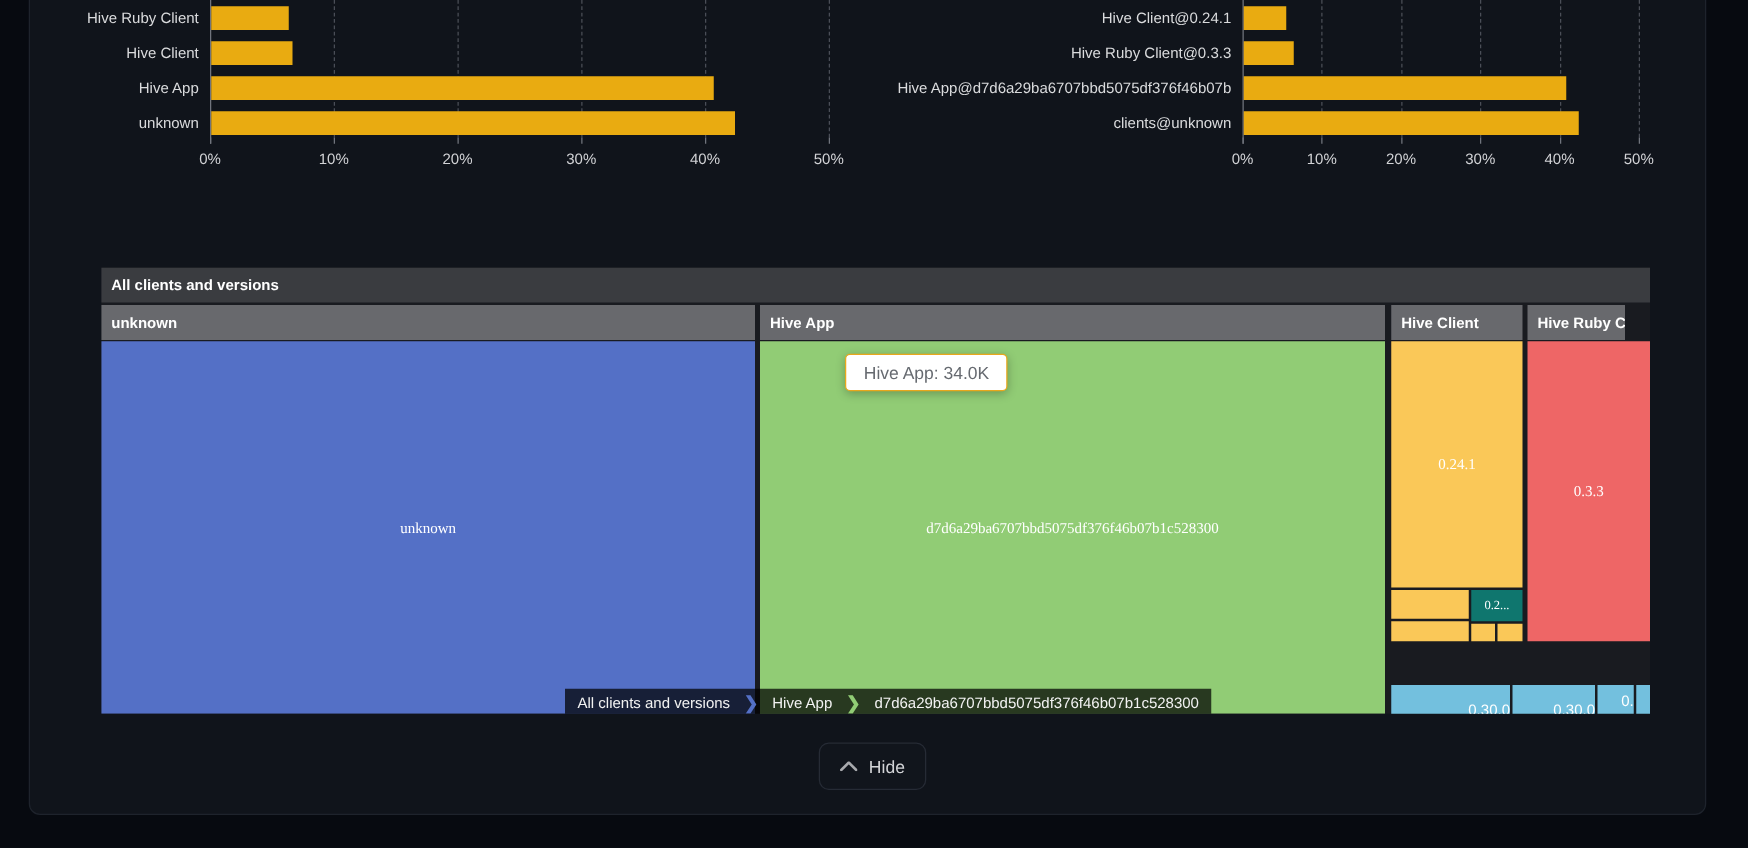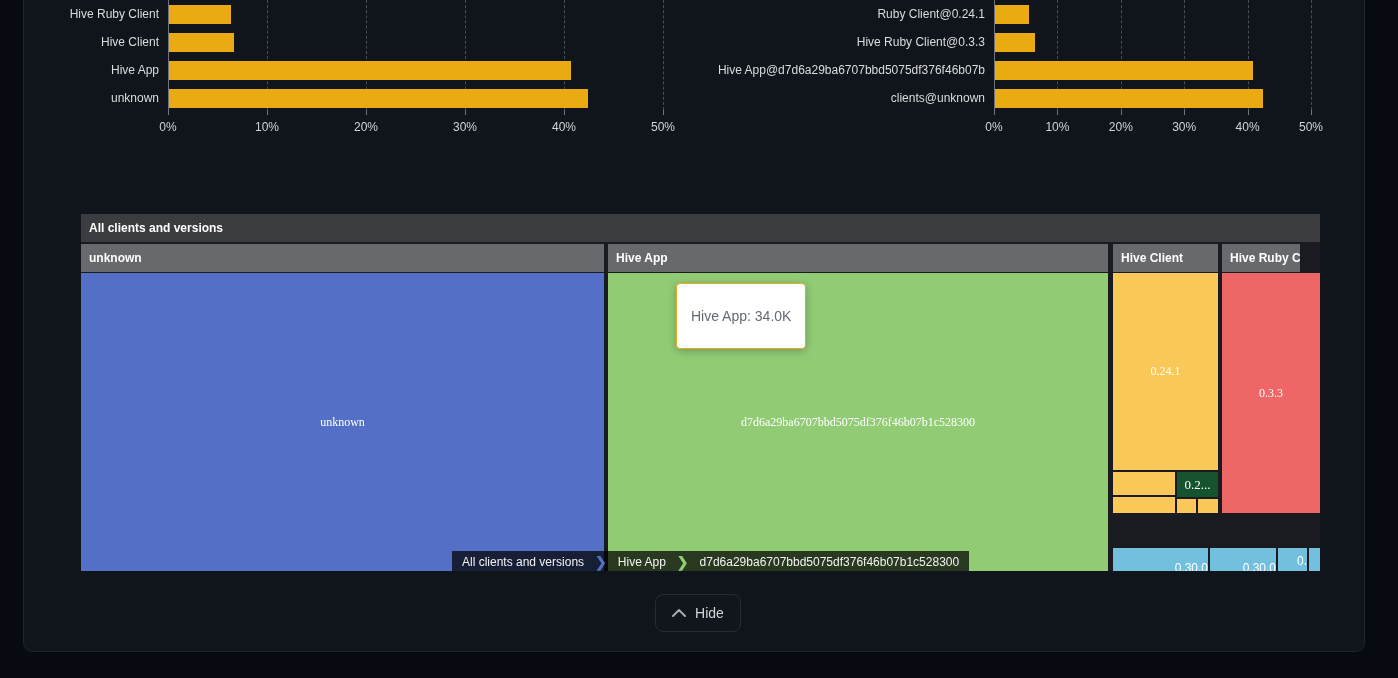--- a/index.html
+++ b/index.html
@@ -27,21 +27,21 @@
                    white-space:nowrap; overflow:hidden; }
   .tm-cell { position:absolute; color:#fff; font-size:12px; }
   .tm-center { display:flex; align-items:center; justify-content:center;font-family:Liberation Serif, serif; }
   .tm-label-abs { position:absolute; left:0; width:100%; text-align:right; color:#fff; font-size:12px; }
   .crumbs { position:absolute; left:371px; top:337px; height:22px; display:inline-flex;
             align-items:center; background:rgba(0,0,0,0.72); color:#f2f2f2; font-size:12px; }
   .crumb-seg { padding:0 10px; line-height:22px; white-space:nowrap; }
   .crumb-sep { font-size:14px; font-weight:bold; line-height:22px; padding:0 1px; }
   
   .tooltip { position:absolute; left:676px; top:283px; background:#ffffff;
-             border:1px solid #e9a71c; border-radius:4px; padding:24px 14px;
+             border:1px solid #e9a71c; border-radius:4px; padding:6px 14px;
              font-size:14px; color:#666a70; box-shadow:0 2px 8px rgba(0,0,0,0.25);
              white-space:nowrap; z-index:50; }
   
   .hide-btn { position:absolute; left:655px; top:594px; width:86px; height:38px;
               display:flex; align-items:center; justify-content:center; gap:9px;
               background:#11151c; border:1px solid #262b35; border-radius:8px;
               color:#d3d4d7; font-size:14px; cursor:pointer; font-family:"Liberation Sans",sans-serif; }
 </style>
 </head>
 <body>
@@ -89,21 +89,21 @@
     <div class="gridline" style="left: 1184.2px; height: 110px;"></div>
     <div class="tickmark" style="left: 1184.2px; top: 110px;"></div>
     <div class="ticklabel" style="left: 1184.2px; top: 120px;">30%</div>
     <div class="gridline" style="left: 1247.6px; height: 110px;"></div>
     <div class="tickmark" style="left: 1247.6px; top: 110px;"></div>
     <div class="ticklabel" style="left: 1247.6px; top: 120px;">40%</div>
     <div class="gridline" style="left: 1311px; height: 110px;"></div>
     <div class="tickmark" style="left: 1311px; top: 110px;"></div>
     <div class="ticklabel" style="left: 1311px; top: 120px;">50%</div>
     <div class="axisline" style="left: 994px; height: 115px;"></div>
-    <div class="catlabel" style="left: 685px; top: 7px;">Ruby Client@0.24.1</div>
+    <div class="catlabel" style="left: 685px; top: 7px;">Hive Client@0.24.1</div>
     <div class="bar" style="left: 995px; top: 5px; width: 34px; height: 19px; background: rgb(233, 171, 17);"></div>
     <div class="catlabel" style="left: 685px; top: 35px;">Hive Ruby Client@0.3.3</div>
     <div class="bar" style="left: 995px; top: 33px; width: 40px; height: 19px; background: rgb(233, 171, 17);"></div>
     <div class="catlabel" style="left: 685px; top: 63px;">Hive App@d7d6a29ba6707bbd5075df376f46b07b</div>
     <div class="bar" style="left: 995px; top: 61px; width: 258px; height: 19px; background: rgb(233, 171, 17);"></div>
     <div class="catlabel" style="left: 685px; top: 91px;">clients@unknown</div>
     <div class="bar" style="left: 995px; top: 89px; width: 268px; height: 19px; background: rgb(233, 171, 17);"></div>
   </div>
 
 <div class="treemap">
@@ -117,21 +117,21 @@
   <div class="tm-sec-header" style="left:527px; top:30px; width:500px;">Hive App</div>
   <div class="tm-cell tm-center" style="left: 527px; top: 59px; width: 500px; height: 298px; background: rgb(145, 204, 117);">
     <span>d7d6a29ba6707bbd5075df376f46b07b1c528300</span>
   </div>
 
   <div class="tm-sec-header" style="left:1032px; top:30px; width:105px;">Hive Client</div>
   <div class="tm-cell tm-center" style="left: 1032px; top: 59px; width: 105px; height: 197px; background: rgb(250, 200, 88);">
     <span>0.24.1</span>
   </div>
   <div class="tm-cell" style="left: 1032px; top: 258px; width: 62px; height: 23px; background: rgb(250, 200, 88);"></div>
-  <div class="tm-cell tm-center" style="left: 1096px; top: 258px; width: 41px; height: 25px; font-size: 13px; background: #14532d;">
+  <div class="tm-cell tm-center" style="left: 1096px; top: 258px; width: 41px; height: 25px; font-size: 10px; background: #0f766e;">
     <span>0.2...</span>
   </div>
   <div class="tm-cell" style="left: 1032px; top: 283px; width: 62px; height: 16px; background: rgb(250, 200, 88);"></div>
   <div class="tm-cell" style="left: 1096px; top: 285px; width: 19px; height: 14px; background: rgb(250, 200, 88);"></div>
   <div class="tm-cell" style="left: 1117px; top: 285px; width: 20px; height: 14px; background: rgb(250, 200, 88);"></div>
 
   <div class="tm-sec-header" style="left:1141px; top:30px; width:78px;">Hive Ruby Cl...</div>
   <div class="tm-cell tm-center" style="left: 1141px; top: 59px; width: 98px; height: 240px; background: rgb(238, 102, 102);">
     <span>0.3.3</span>
   </div>

